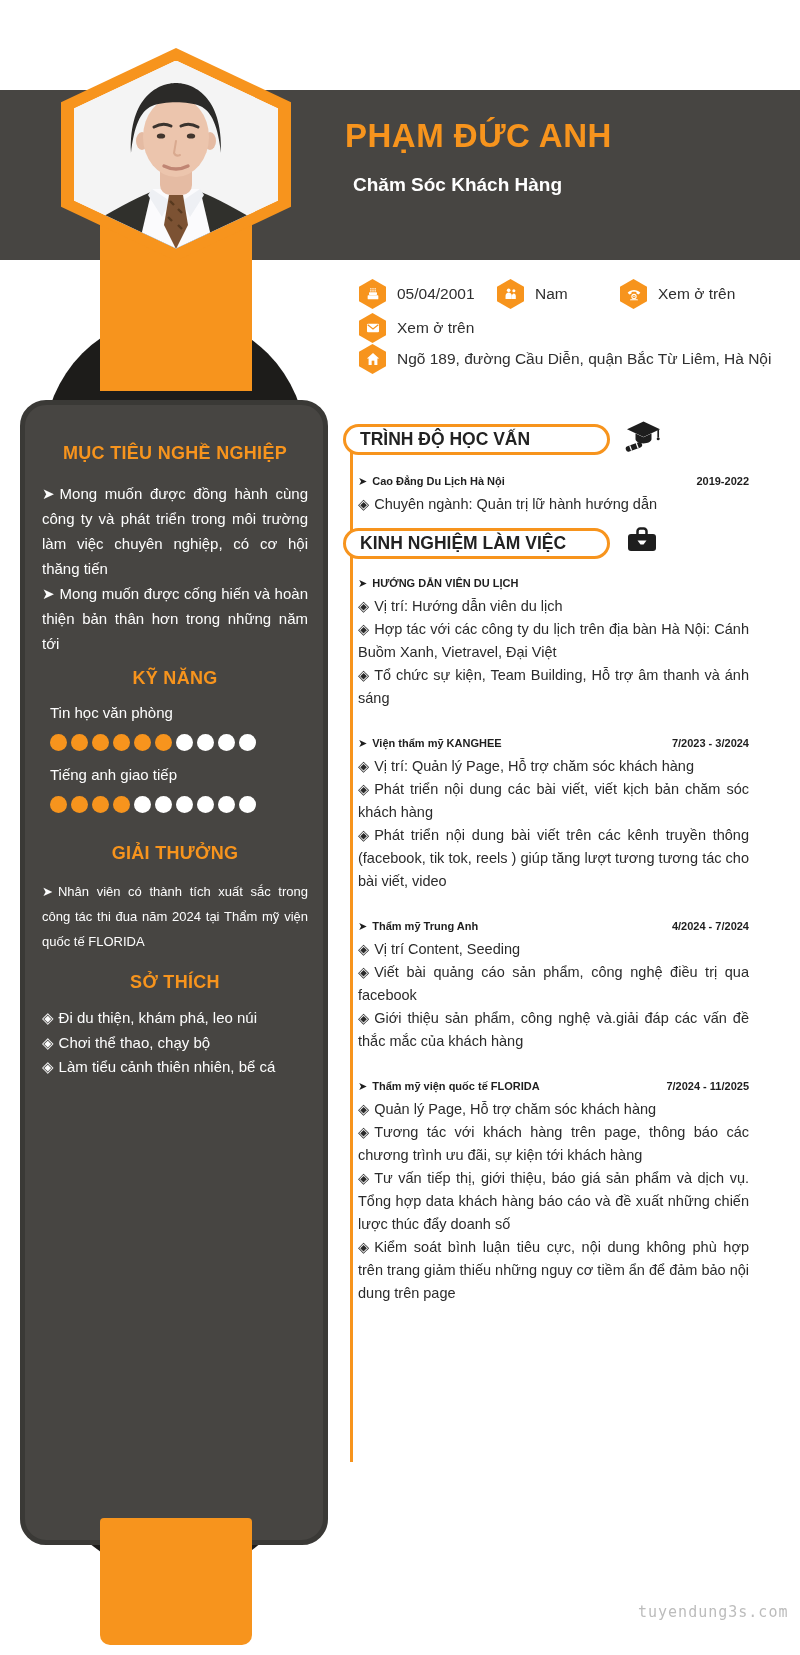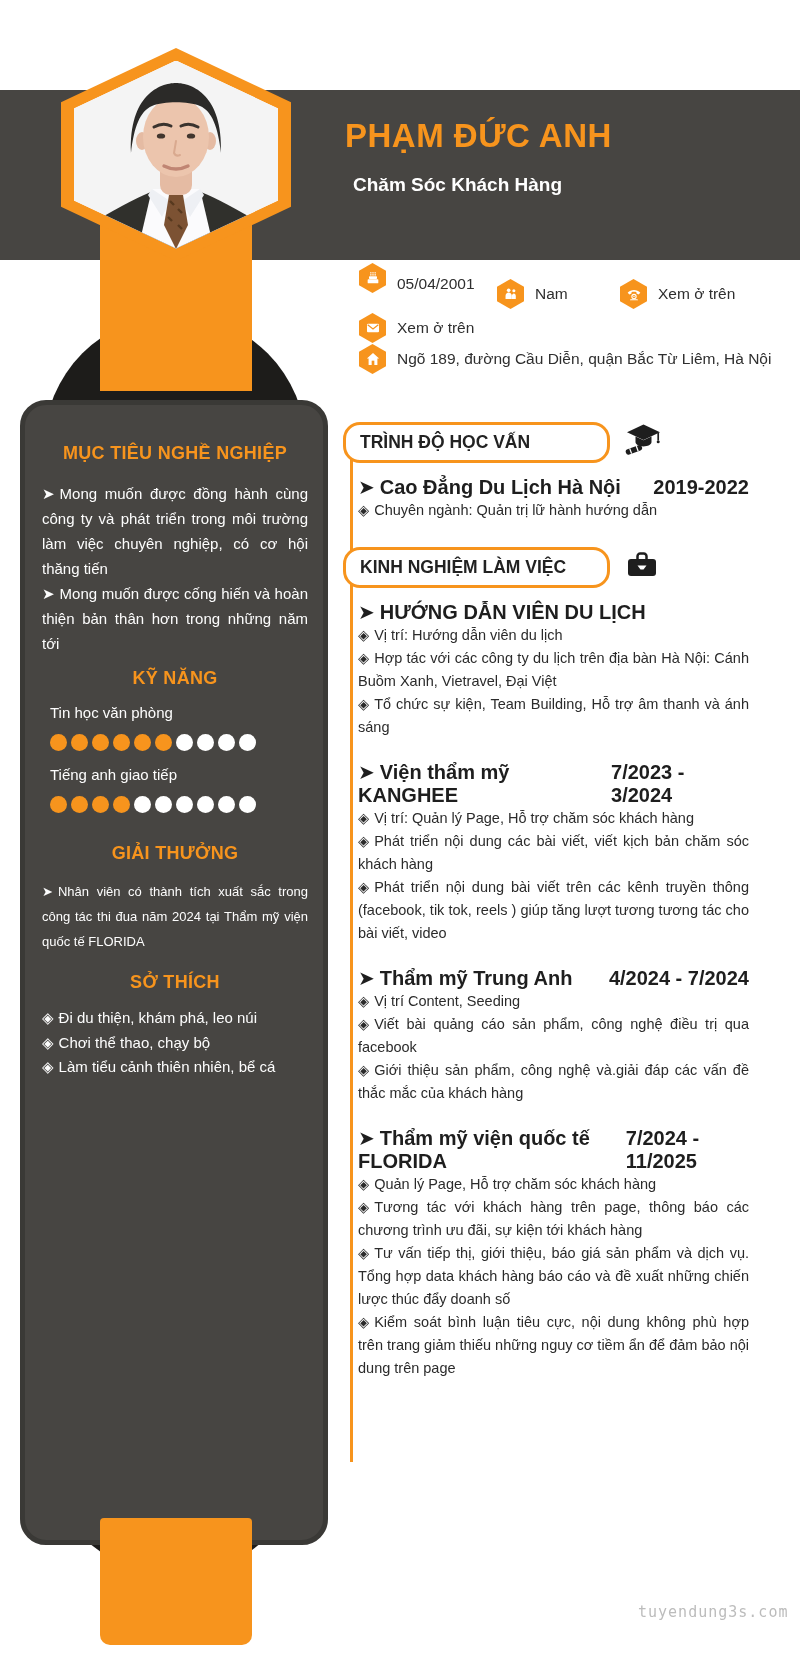--- a/index.html
+++ b/index.html
@@ -26,21 +26,21 @@
 
   
   .name{position:absolute;left:345px;top:117px;z-index:6;font-size:33px;font-weight:700;color:#f7941d;letter-spacing:.5px;}
   .job-title{position:absolute;left:353px;top:174px;z-index:6;font-size:19px;font-weight:700;color:#ffffff;}
 
   
   .citem{position:absolute;display:flex;align-items:center;gap:11px;height:30px;z-index:6;font-size:15.5px;color:#2f2f2f;}
   .chex{width:27px;height:30px;background:#f7941d;flex:none;display:flex;align-items:center;justify-content:center;
         clip-path:polygon(50% 0,100% 26%,100% 74%,50% 100%,0 74%,0 26%);}
   .chex svg{width:16px;height:16px;display:block;}
-  .c-dob{left:359px;top:263px;align-items:flex-end;}
+  .c-dob{left:359px;top:279px;}
   .c-gender{left:497px;top:279px;}
   .c-phone{left:620px;top:279px;}
   .c-email{left:359px;top:313px;}
   .c-address{left:359px;top:344px;}
 
   
   .side-h{margin:0;text-align:center;font-size:18px;font-weight:700;color:#f7941d;letter-spacing:.3px;}
   .side-h.mt1{margin-top:12px;}
   .side-h.mt2{margin-top:30px;}
   .side-h.mt3{margin-top:18px;}
@@ -51,26 +51,26 @@
   .dot.filled{background:#f7941d;}
   .hobby{color:#fdfdfd;font-size:15px;line-height:24.5px;}
   .hobby-list{margin-top:13px;}
   .awards-list{margin-top:15px;color:#fdfdfd;font-size:13px;line-height:25px;text-align:justify;}
   .bullet{margin-right:5px;}
 
   
   .main{position:absolute;left:343px;top:422px;width:406px;z-index:5;}
   .timeline{position:absolute;left:7px;top:20px;width:3px;height:1020px;background:#f7941d;z-index:0;}
   .section-row{position:relative;display:flex;align-items:center;gap:15px;z-index:1;}
-  .section-row.exp{margin-top:25px;}
-  .pill{width:267px;height:41px;background:#ffffff;border:3px solid #f7941d;border-radius:17px;
+  .section-row.exp{margin-top:11px;}
+  .pill{width:267px;height:31px;background:#ffffff;border:3px solid #f7941d;border-radius:17px;
         display:flex;align-items:center;padding-left:14px;font-size:17.5px;font-weight:700;color:#222222;}
   .section-icon{flex:none;margin-top:-2px;}
   .entries{position:relative;z-index:1;margin:13px 0 0 15px;width:391px;}
-  .title-row{display:flex;justify-content:space-between;font-size:20px;font-weight:700;color:#1e1e1e;line-height:23px;}
+  .title-row{display:flex;justify-content:space-between;font-size:11px;font-weight:700;color:#1e1e1e;line-height:23px;}
   .detail{font-size:14.5px;line-height:23px;color:#2b2b2b;text-align:justify;}
   .job{margin-bottom:22px;}
   #job-entries{}
 
   .watermark{position:absolute;left:638px;top:1603px;z-index:6;font-family:"DejaVu Sans Mono","Liberation Mono",monospace;
              font-size:15px;color:#bcbcbc;letter-spacing:1px;}
 </style>
 </head>
 <body>
 

